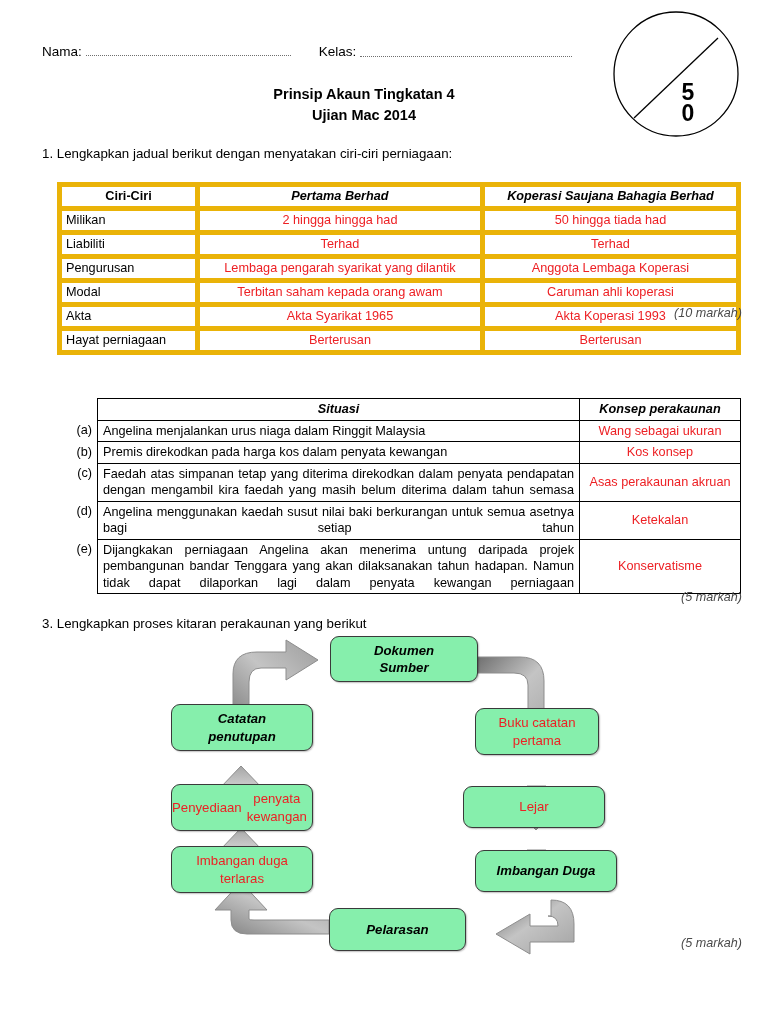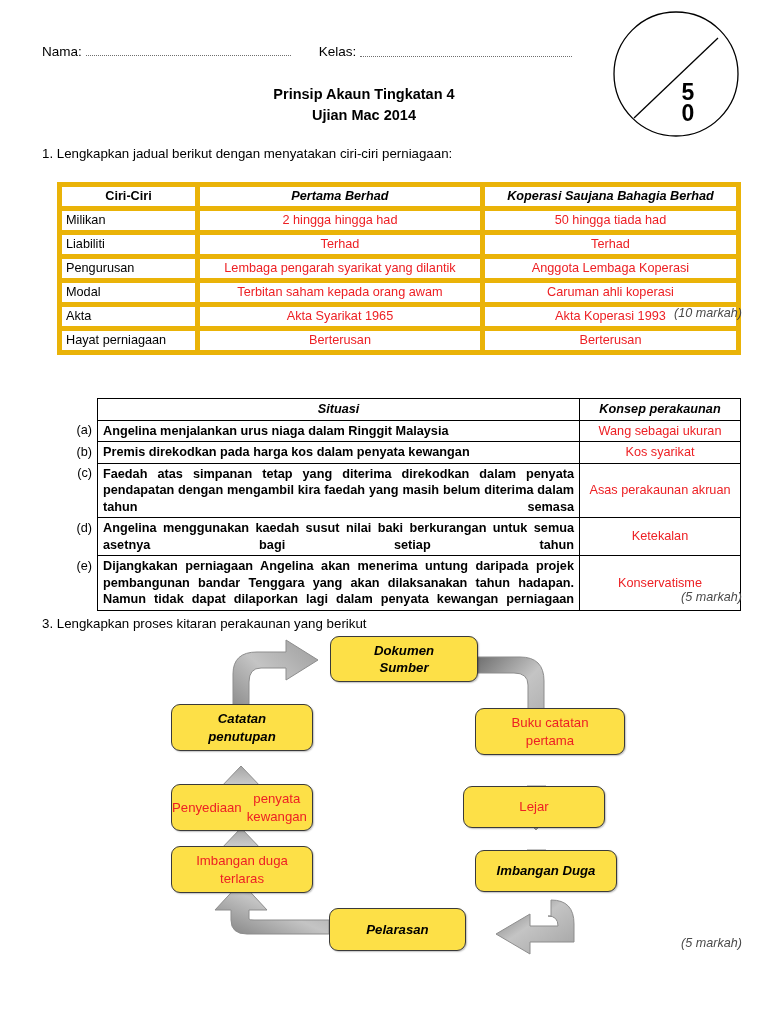--- a/index.html
+++ b/index.html
@@ -139,42 +139,42 @@
   }
   .tbl2 th { font-weight: bold; font-style: italic; text-align: center; }
   .tbl2 .gut {
     border: none;
     width: 30px;
     text-align: right;
     padding-right: 5px;
     vertical-align: top;
     padding-top: 2px;
   }
-  .tbl2 .sit { text-align: justify; text-align-last: justify; font-weight: bold; }
+  .tbl2 .sit { text-align: justify; text-align-last: justify; }
   .tbl2 .sit.nojust { text-align: left; text-align-last: left; }
   .tbl2 .konsep {
     width: 150px;
     text-align: center;
     color: #ED2024;
   }
   .tbl2 .hdr-gut { border: none; }
 
   
   .diagram {
     position: absolute;
     top: 638px;
     left: 0;
     width: 768px;
     height: 330px;
   }
   .dbox {
     position: absolute;
     border: 1.4px solid #3a3a3a;
     border-radius: 9px;
-    background: #fde047;
+    background: #86efac;
     box-sizing: border-box;
     display: flex;
     align-items: center;
     justify-content: center;
     text-align: center;
     font-size: 13.2px;
     line-height: 1.3;
     box-shadow: 1px 1px 1.5px rgba(0,0,0,0.25);
   }
   .dbox.bold { font-weight: bold; font-style: italic; }
@@ -272,21 +272,21 @@
       </thead>
       <tbody>
         <tr>
           <td class="gut">(a)</td>
           <td class="sit nojust">Angelina menjalankan urus niaga dalam Ringgit Malaysia</td>
           <td class="konsep">Wang sebagai ukuran</td>
         </tr>
         <tr>
           <td class="gut">(b)</td>
           <td class="sit nojust">Premis direkodkan pada harga kos dalam penyata kewangan</td>
-          <td class="konsep">Kos syarikat</td>
+          <td class="konsep">Kos konsep</td>
         </tr>
         <tr>
           <td class="gut">(c)</td>
           <td class="sit">Faedah atas simpanan tetap yang diterima direkodkan dalam penyata pendapatan dengan mengambil kira faedah yang masih belum diterima dalam tahun semasa</td>
           <td class="konsep">Asas perakaunan akruan</td>
         </tr>
         <tr>
           <td class="gut">(d)</td>
           <td class="sit">Angelina menggunakan kaedah susut nilai baki berkurangan untuk semua asetnya bagi setiap tahun</td>
           <td class="konsep">Ketekalan</td>
@@ -361,21 +361,21 @@
       <g>
         <path d="M232,168 L251,168 L251,150 L262,150 L241,128 L220,150 L232,150 Z" fill="url(#gUp)" stroke="#8d8d8d" stroke-width="1"></path>
       </g>
     </svg>
 
     <div class="dbox bold" style="left:330px; top:-2px; width:148px; height:46px; flex-direction:column;">
       <span>Dokumen</span>
       <span>Sumber</span>
     </div>
 
-    <div class="dbox red" style="left:475px; top:70px; width:150px; height:47px; flex-direction:column;">
+    <div class="dbox red" style="left:475px; top:70px; width:124px; height:47px; flex-direction:column;">
       <span>Buku catatan</span>
       <span>pertama</span>
     </div>
 
     <div class="dbox red" style="left:463px; top:148px; width:142px; height:42px;">
       <span>Lejar</span>
     </div>
 
     <div class="dbox bold" style="left:475px; top:212px; width:142px; height:42px;">
       <span>Imbangan Duga</span>

